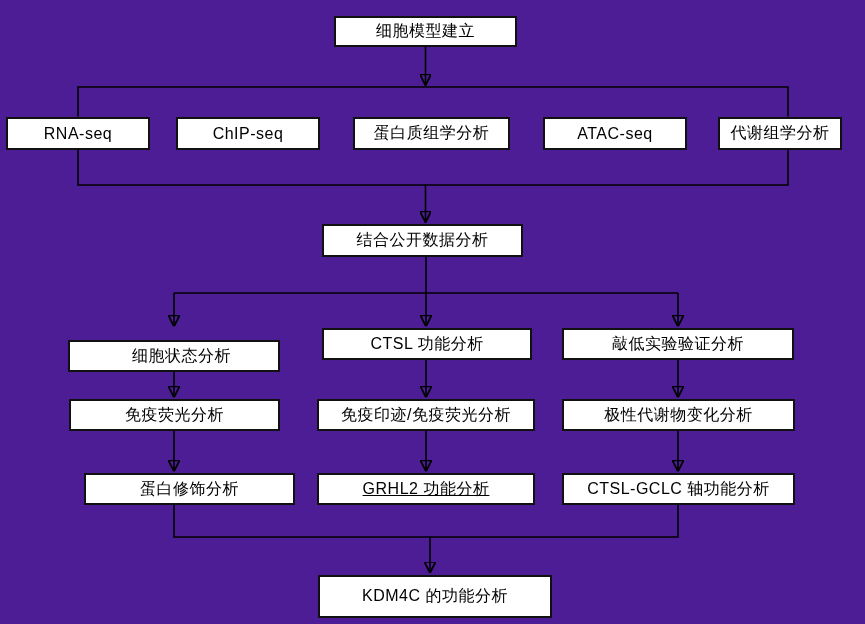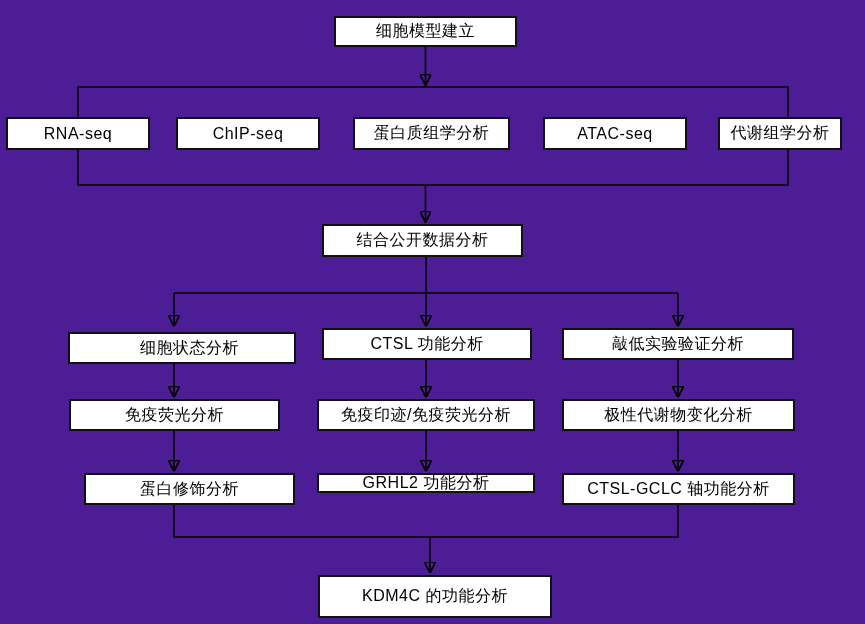--- a/index.html
+++ b/index.html
@@ -81,27 +81,27 @@
   <div class="node" style="left:334px; top:16px; width:183px; height:31px;">细胞模型建立</div>
 
   <div class="node" style="left:6px; top:117px; width:144px; height:33px;">RNA-seq</div>
   <div class="node" style="left:176px; top:117px; width:144px; height:33px;">ChIP-seq</div>
   <div class="node" style="left:353px; top:117px; width:157px; height:33px;">蛋白质组学分析</div>
   <div class="node" style="left:543px; top:117px; width:144px; height:33px;">ATAC-seq</div>
   <div class="node" style="left:718px; top:117px; width:124px; height:33px;">代谢组学分析</div>
 
   <div class="node" style="left:322px; top:224px; width:201px; height:33px;">结合公开数据分析</div>
 
-  <div class="node" style="left:68px; top:332px; width:228px; height:32px;padding-left:15px;">细胞状态分析</div>
+  <div class="node" style="left:68px; top:340px; width:212px; height:32px;padding-left:15px;">细胞状态分析</div>
   <div class="node" style="left:322px; top:328px; width:210px; height:32px;">CTSL 功能分析</div>
   <div class="node" style="left:562px; top:328px; width:232px; height:32px;">敲低实验验证分析</div>
 
   <div class="node" style="left:69px; top:399px; width:211px; height:32px;">免疫荧光分析</div>
   <div class="node" style="left:317px; top:399px; width:218px; height:32px;">免疫印迹/免疫荧光分析</div>
   <div class="node" style="left:562px; top:399px; width:233px; height:32px;">极性代谢物变化分析</div>
 
   <div class="node" style="left:84px; top:473px; width:211px; height:32px;">蛋白修饰分析</div>
-  <div class="node" style="left:317px; top:473px; width:218px; height:20px;">GRHL2 功能分析</div>
+  <div class="node" style="left:317px; top:473px; width:218px; height:32px;text-decoration:underline;">GRHL2 功能分析</div>
   <div class="node" style="left:562px; top:473px; width:233px; height:32px;">CTSL-GCLC 轴功能分析</div>
 
   <div class="node" style="left:318px; top:575px; width:234px; height:43px;">KDM4C 的功能分析</div>
 
 </div>
 
 </body></html>

